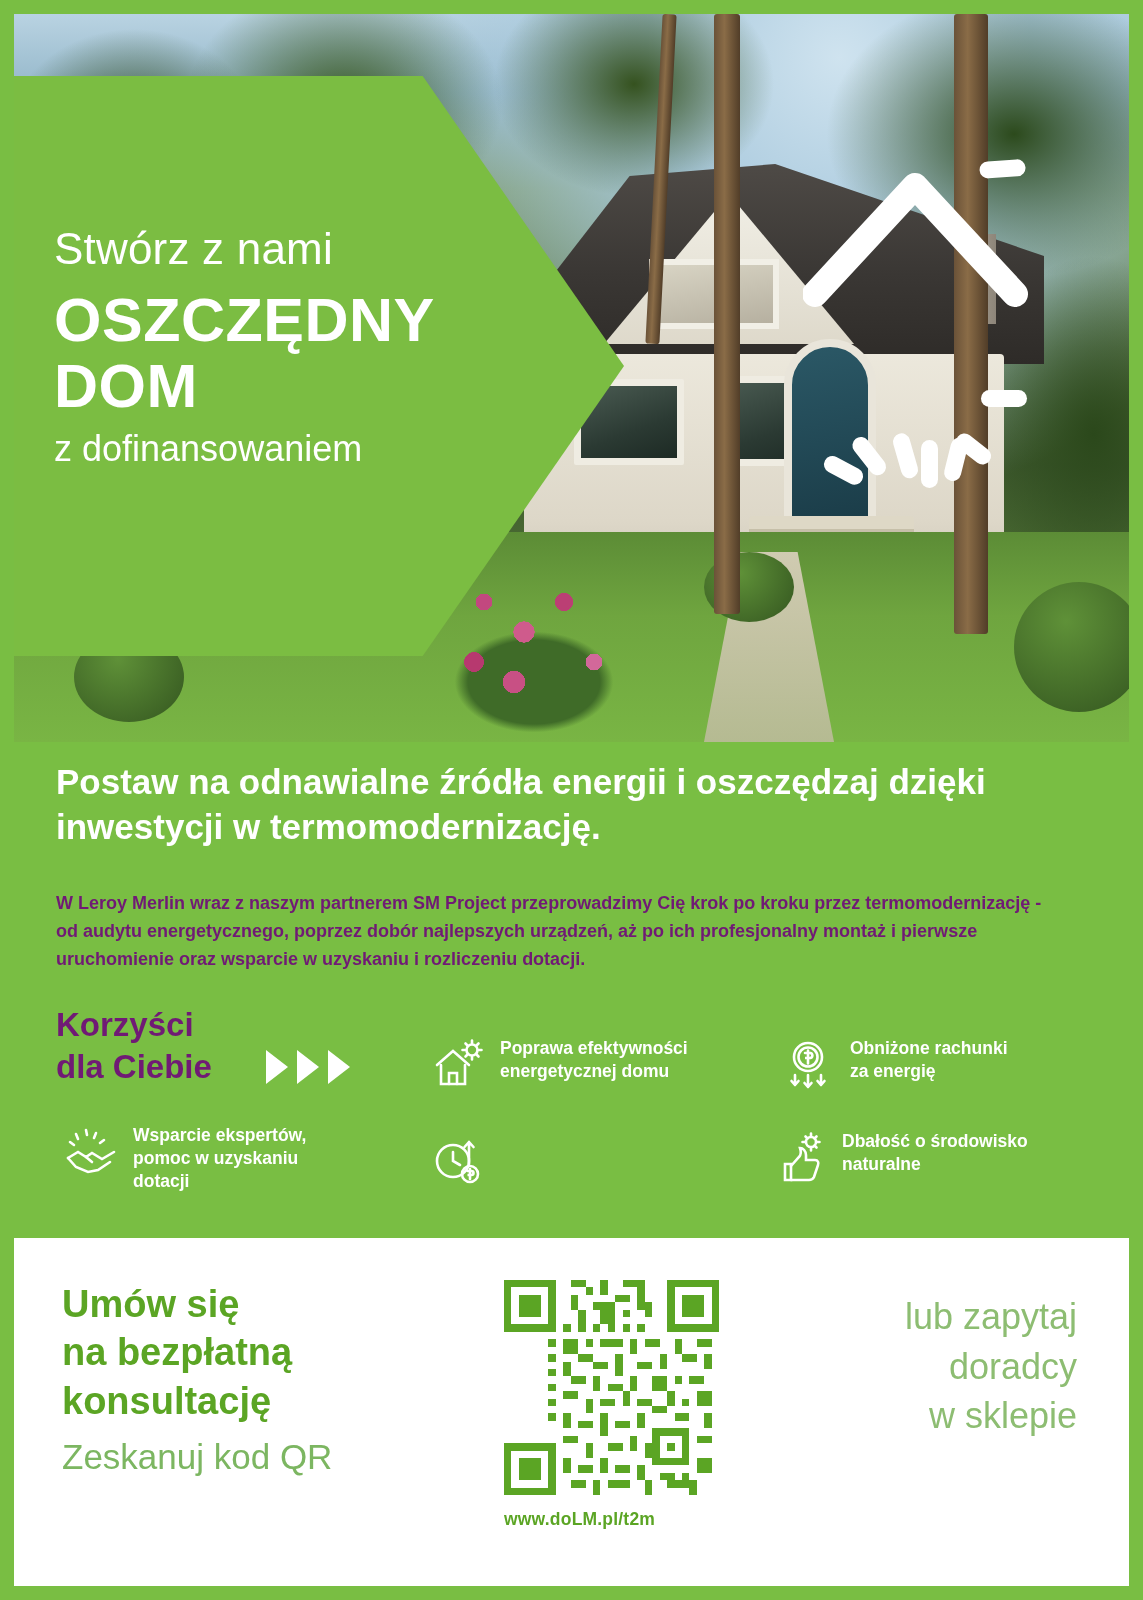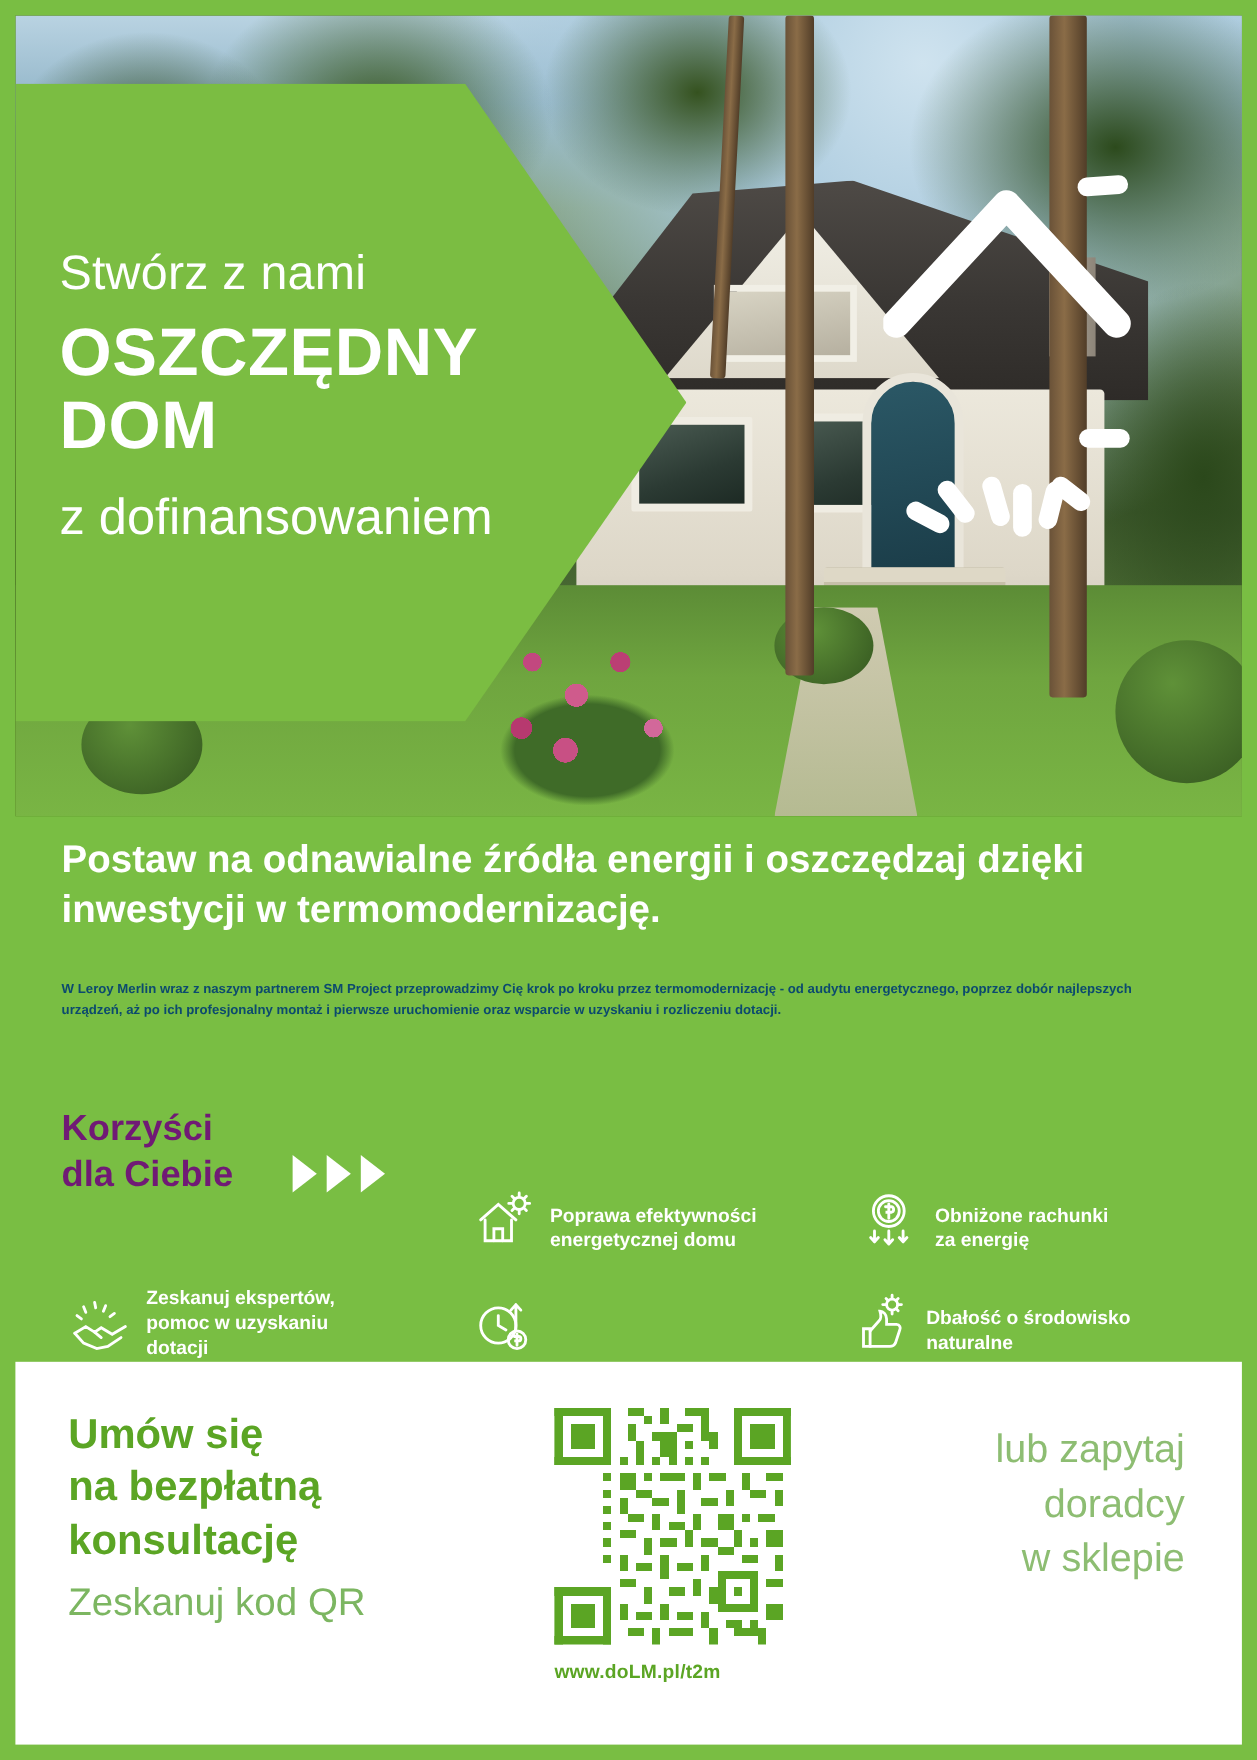--- a/index.html
+++ b/index.html
@@ -136,45 +136,45 @@
   
   .chevron {
     position: absolute; left: 0; top: 62px;
     width: 610px; height: 580px;
     background: #7bbd42;
     clip-path: polygon(0% 0%, 67% 0%, 100% 50%, 67% 100%, 0% 100%);
   }
   .chevron-text { position: absolute; left: 40px; top: 210px; width: 520px; color: #fff; }
   .ct-line1 { font-size: 44px; font-weight: 400; letter-spacing: .2px; }
   .ct-line2 { font-size: 61px; font-weight: 700; line-height: 1.08; margin-top: 14px; letter-spacing: .5px; }
-  .ct-line3 { font-size: 46px; font-weight: 400; margin-top: 22px; }
+  .ct-line3 { font-size: 36px; font-weight: 400; margin-top: 8px; }
 
   
   .glyph { position: absolute; right: 96px; top: 130px; width: 230px; height: 440px; }
 
   
   .body-green { position: absolute; left: 14px; top: 742px; width: 1115px; height: 490px; }
 
   .headline {
     position: absolute; left: 42px; top: 18px; width: 1020px;
     color: #fff; font-size: 35px; font-weight: 700; line-height: 1.28;
   }
   .paragraph {
     position: absolute; left: 42px; top: 148px; width: 990px;
-    color: #0c4a6e; font-size: 12px; font-weight: 700; line-height: 1.55;
+    color: #701a75; font-size: 18px; font-weight: 700; line-height: 1.55;
   }
 
   .benefits-title {
     position: absolute; left: 42px; top: 262px;
     color: #701a75; font-size: 33px; font-weight: 700; line-height: 1.28;
   }
   .arrows { position: absolute; left: 252px; top: 308px; display: flex; gap: 9px; }
   .arrow { width: 0; height: 0; border-left: 22px solid #fff; border-top: 17px solid transparent; border-bottom: 17px solid transparent; }
 
-  .bitem { position: absolute; display: flex; align-items: flex-end; gap: 13px; margin-top: 44px; }
+  .bitem { position: absolute; display: flex; align-items: flex-start; gap: 13px; }
   .bitem .ico { width: 58px; height: 58px; flex: 0 0 58px; }
   .bitem .txt { color: #fff; font-size: 17.5px; font-weight: 700; line-height: 1.3; white-space: pre-line; }
 
   .b1 { left: 415px; top: 295px; }
   .b2 { left: 765px; top: 295px; }
   .b3 { left: 48px;  top: 382px; }
   .b4 { left: 415px; top: 388px; }
   .b5 { left: 757px; top: 388px; }
 
   
@@ -294,21 +294,21 @@
 
     <div class="bitem b3">
       <span class="ico">
         <svg viewBox="0 0 58 58" width="58" height="58" fill="none" stroke="#ffffff" stroke-width="2.6" stroke-linecap="round">
           <path d="M6 34 l10-6 8 5 6-4 10 6 12-7"></path>
           <path d="M6 34 l8 9 12 5 10-2 12-8"></path>
           <path d="M24 33 l6 5"></path>
           <path d="M14 10 l2 5 M24 6 l1 5 M34 9 l-2 5 M8 18 l4 3 M42 16 l-4 3"></path>
         </svg>
       </span>
-      <span class="txt">Zeskanuj ekspertów,
+      <span class="txt">Wsparcie ekspertów,
 pomoc w uzyskaniu
 dotacji</span>
     </div>
 
     <div class="bitem b4">
       <span class="ico">
         <svg viewBox="0 0 58 58" width="58" height="58" fill="none" stroke="#ffffff" stroke-width="2.6" stroke-linecap="round">
           <circle cx="24" cy="31" r="16"></circle>
           <path d="M24 22 v9 l7 4"></path>
           <path d="M40 34 v-22 M40 12 l-4.5 5 M40 12 l4.5 5"></path>

